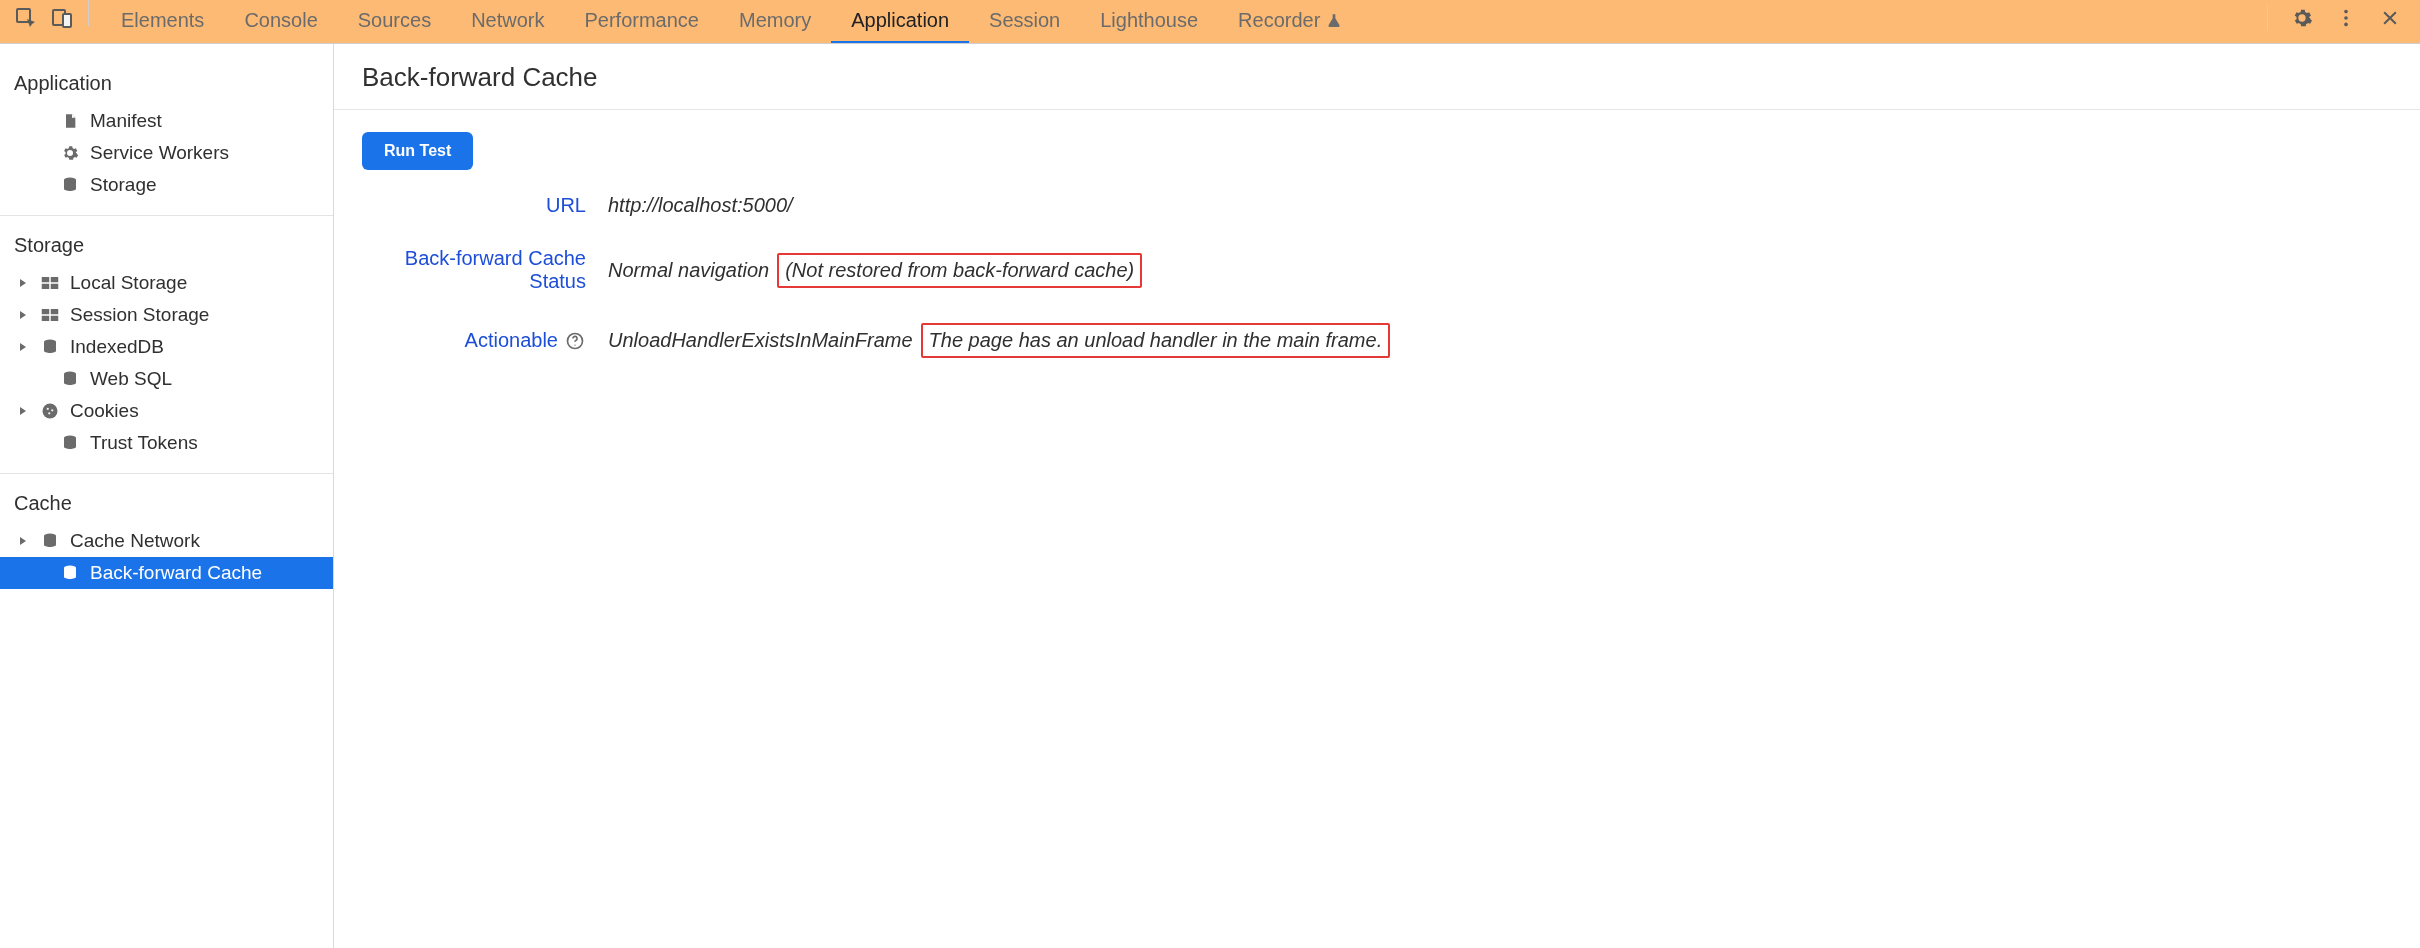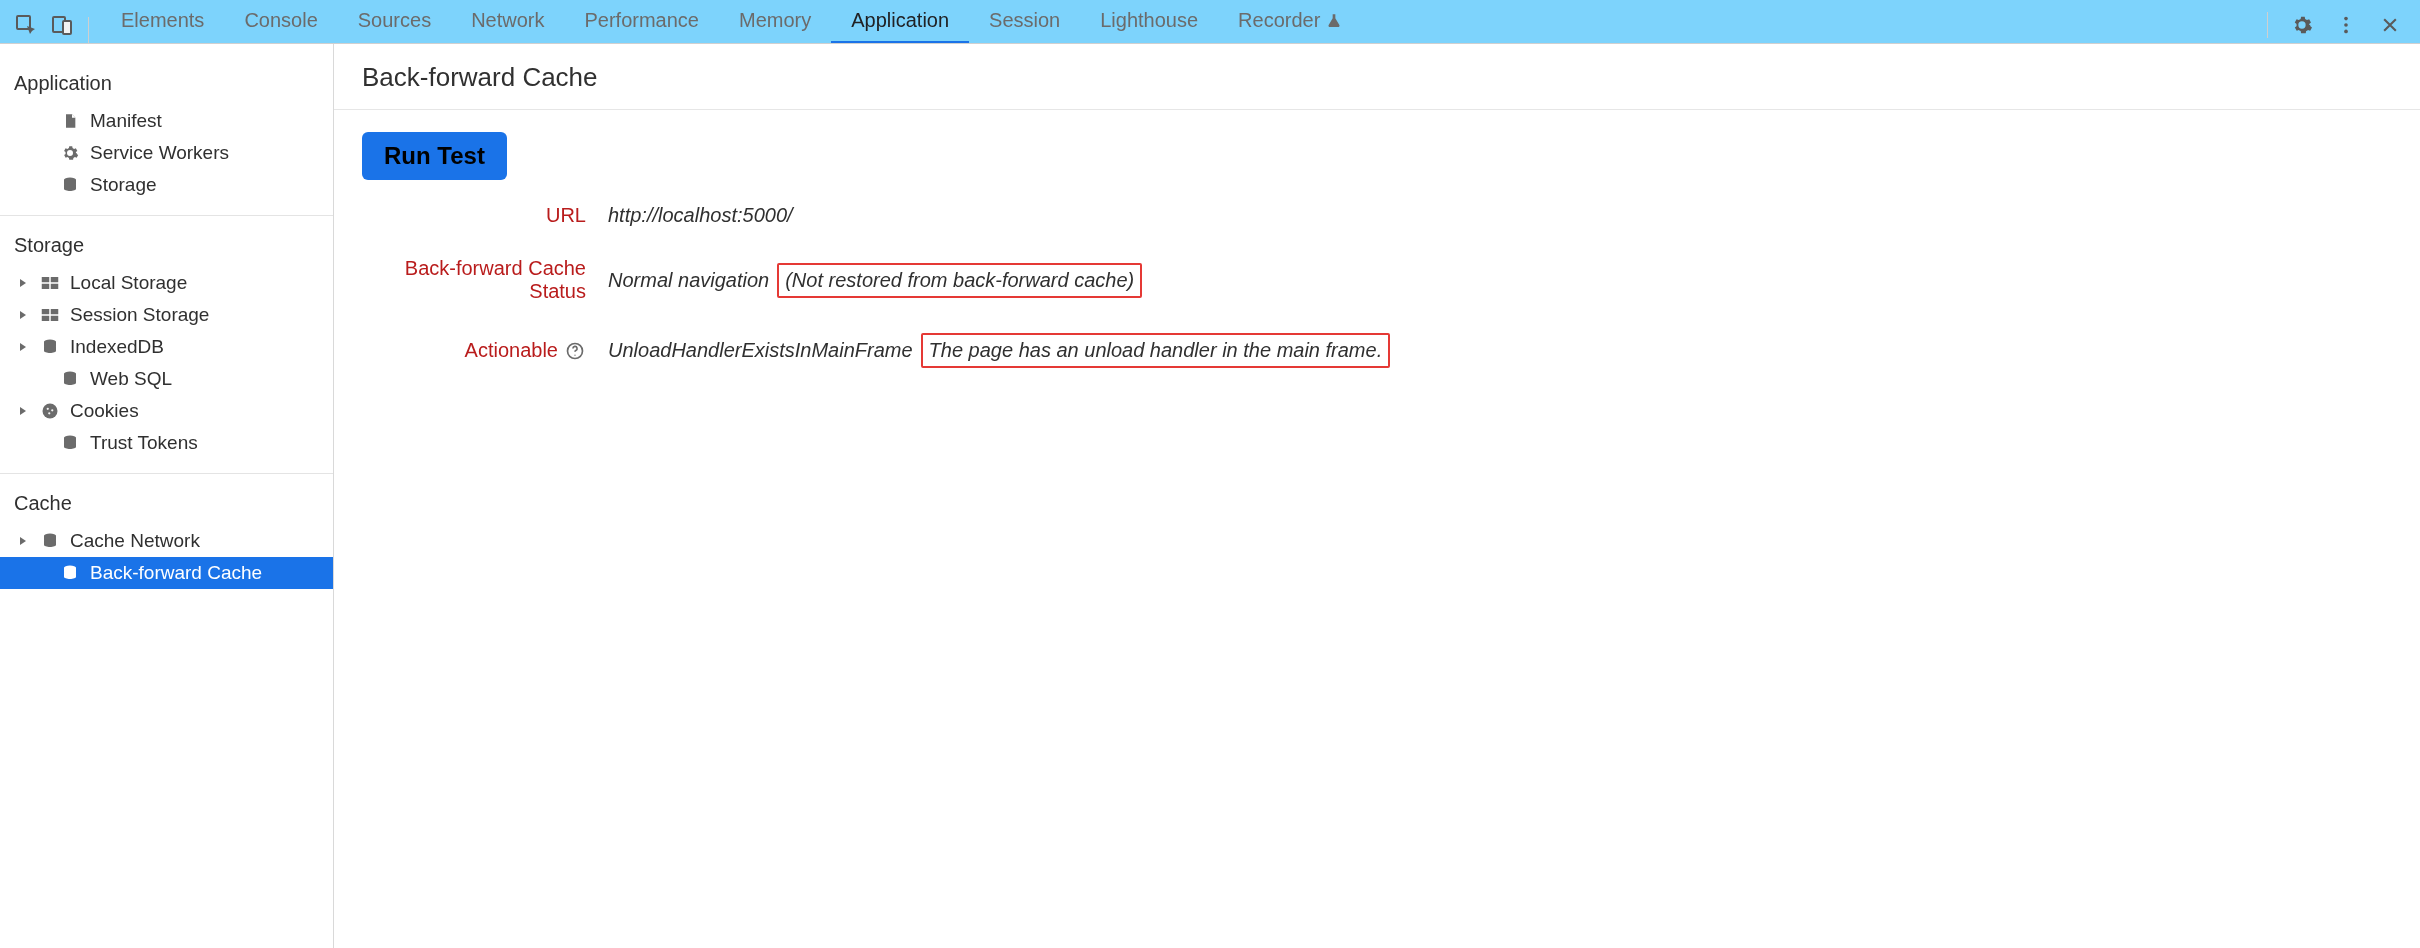--- a/index.html
+++ b/index.html
@@ -9,24 +9,24 @@
     color: #333;
     background: #fff;
     width: 2420px;
     height: 948px;
     overflow: hidden;
   }
 
   
   .top-bar {
     display: flex;
-    align-items: flex-end;
+    align-items: flex-start;
     height: 44px;
     border-bottom: 1px solid #d0d0d0;
-    background: #7dd3fc;
+    background: #fdba74;
     padding: 0 8px;
   }
   .top-bar .icon-btn {
     width: 36px;
     height: 36px;
     display: flex;
     align-items: center;
     justify-content: center;
     color: #5a5a5a;
   }
@@ -123,42 +123,42 @@
     padding-bottom: 16px;
   }
   .content-divider {
     height: 1px;
     background: #e6e6e6;
     margin: 0 -28px 22px -28px;
   }
   .run-btn {
     display: inline-block;
     background: #1a73e8;
-    color: #000000;
+    color: #ffffff;
     border: none;
     border-radius: 6px;
     padding: 10px 22px;
-    font-size: 24px;
+    font-size: 16px;
     font-weight: 600;
     cursor: pointer;
   }
 
   .kv-table {
     margin-top: 24px;
   }
   .kv-row {
     display: flex;
     align-items: center;
     margin-bottom: 30px;
   }
   .kv-label {
     width: 246px;
     text-align: right;
     padding-right: 22px;
-    color: #b91c1c;
+    color: #1d4ed8;
     font-size: 20px;
     display: flex;
     align-items: center;
     justify-content: flex-end;
     gap: 6px;
   }
   .kv-value {
     display: flex;
     align-items: center;
     gap: 8px;

